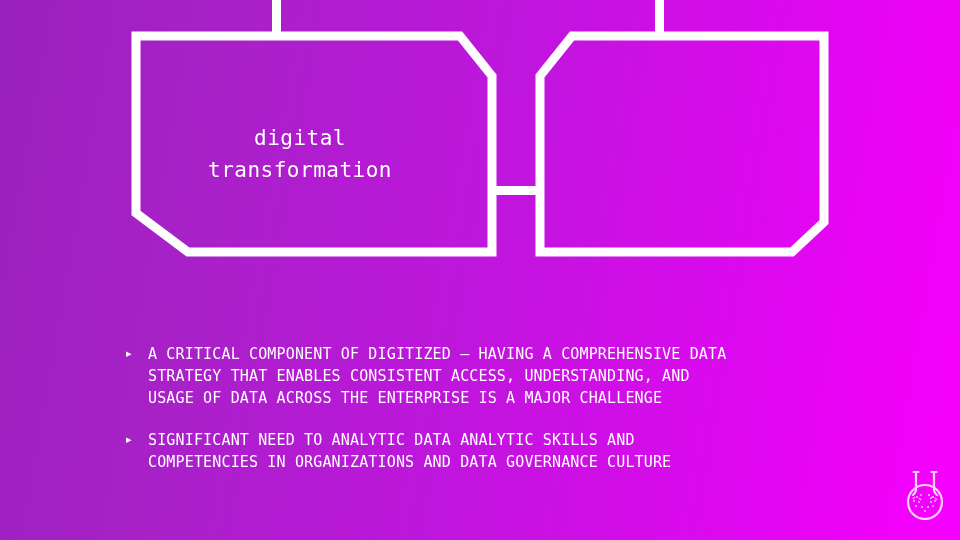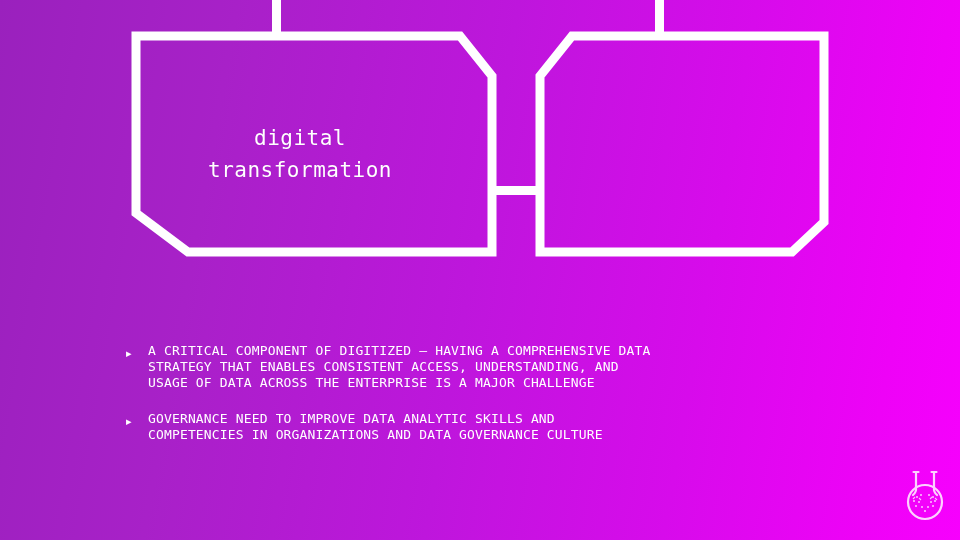--- a/index.html
+++ b/index.html
@@ -68,22 +68,22 @@
     width: 22px;
     color: #ffffff;
     font-size: 11px;
     line-height: 22px;
     font-family: "DejaVu Sans", sans-serif;
   }
   .bullet-text {
     flex: 1 1 auto;
     color: #ffffff;
     font-family: "DejaVu Sans Mono", "Liberation Mono", monospace;
-    font-size: 13px;
-    line-height: 16px;
+    font-size: 15px;
+    line-height: 22px;
     letter-spacing: 0.15px;
     white-space: pre-line;
   }
 
   
   #logo {
     position: absolute;
     left: 901px;
     top: 466px;
     width: 48px;
@@ -129,21 +129,21 @@
 
     <div class="bullet-row">
       <span class="bullet-marker">▸</span>
       <span class="bullet-text">A CRITICAL COMPONENT OF DIGITIZED – HAVING A COMPREHENSIVE DATA
 STRATEGY THAT ENABLES CONSISTENT ACCESS, UNDERSTANDING, AND
 USAGE OF DATA ACROSS THE ENTERPRISE IS A MAJOR CHALLENGE</span>
     </div>
 
     <div class="bullet-row">
       <span class="bullet-marker">▸</span>
-      <span class="bullet-text">GOVERNANCE NEED TO IMPROVE DATA ANALYTIC SKILLS AND
+      <span class="bullet-text">SIGNIFICANT NEED TO ANALYTIC DATA ANALYTIC SKILLS AND
 COMPETENCIES IN ORGANIZATIONS AND DATA GOVERNANCE CULTURE</span>
     </div>
 
   </div>
 
   <svg id="logo" viewBox="0 0 48 60">
     <g fill="none" stroke="#FFFFFF" stroke-width="2.2" stroke-linecap="round" stroke-linejoin="round">
 
       <path d="M 15 6 L 15 22"></path>
 

